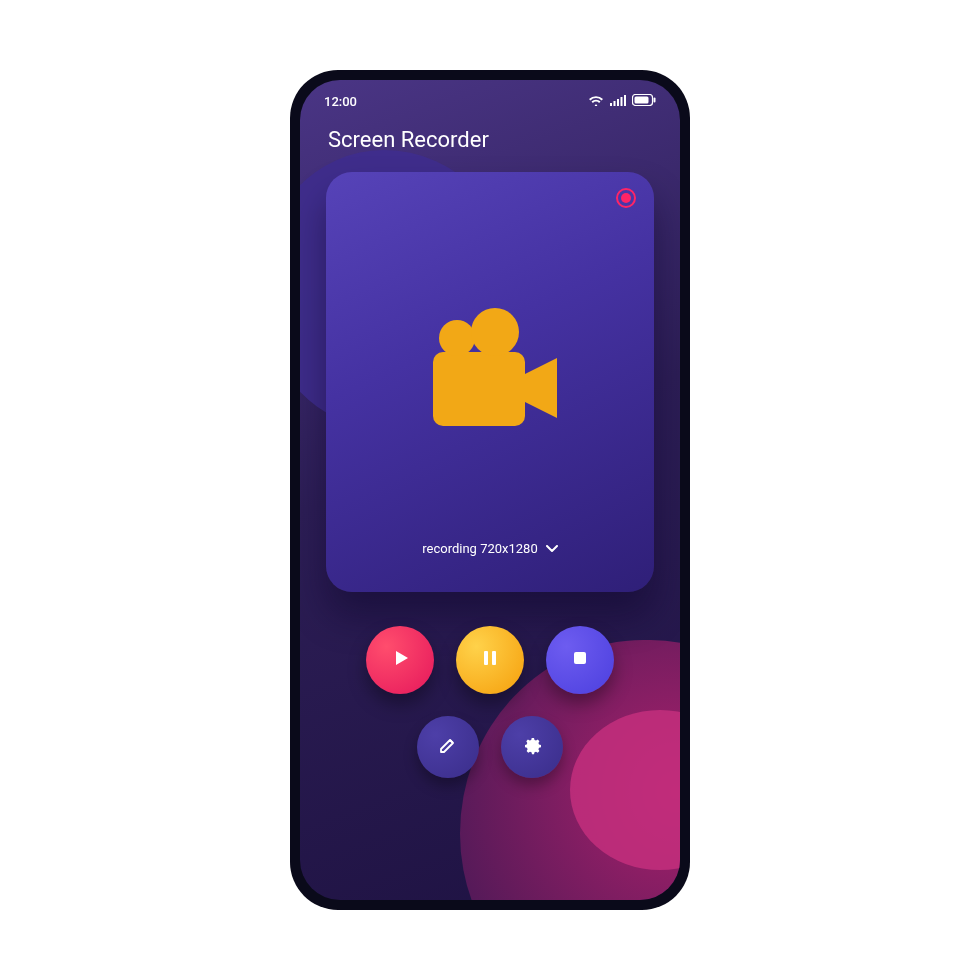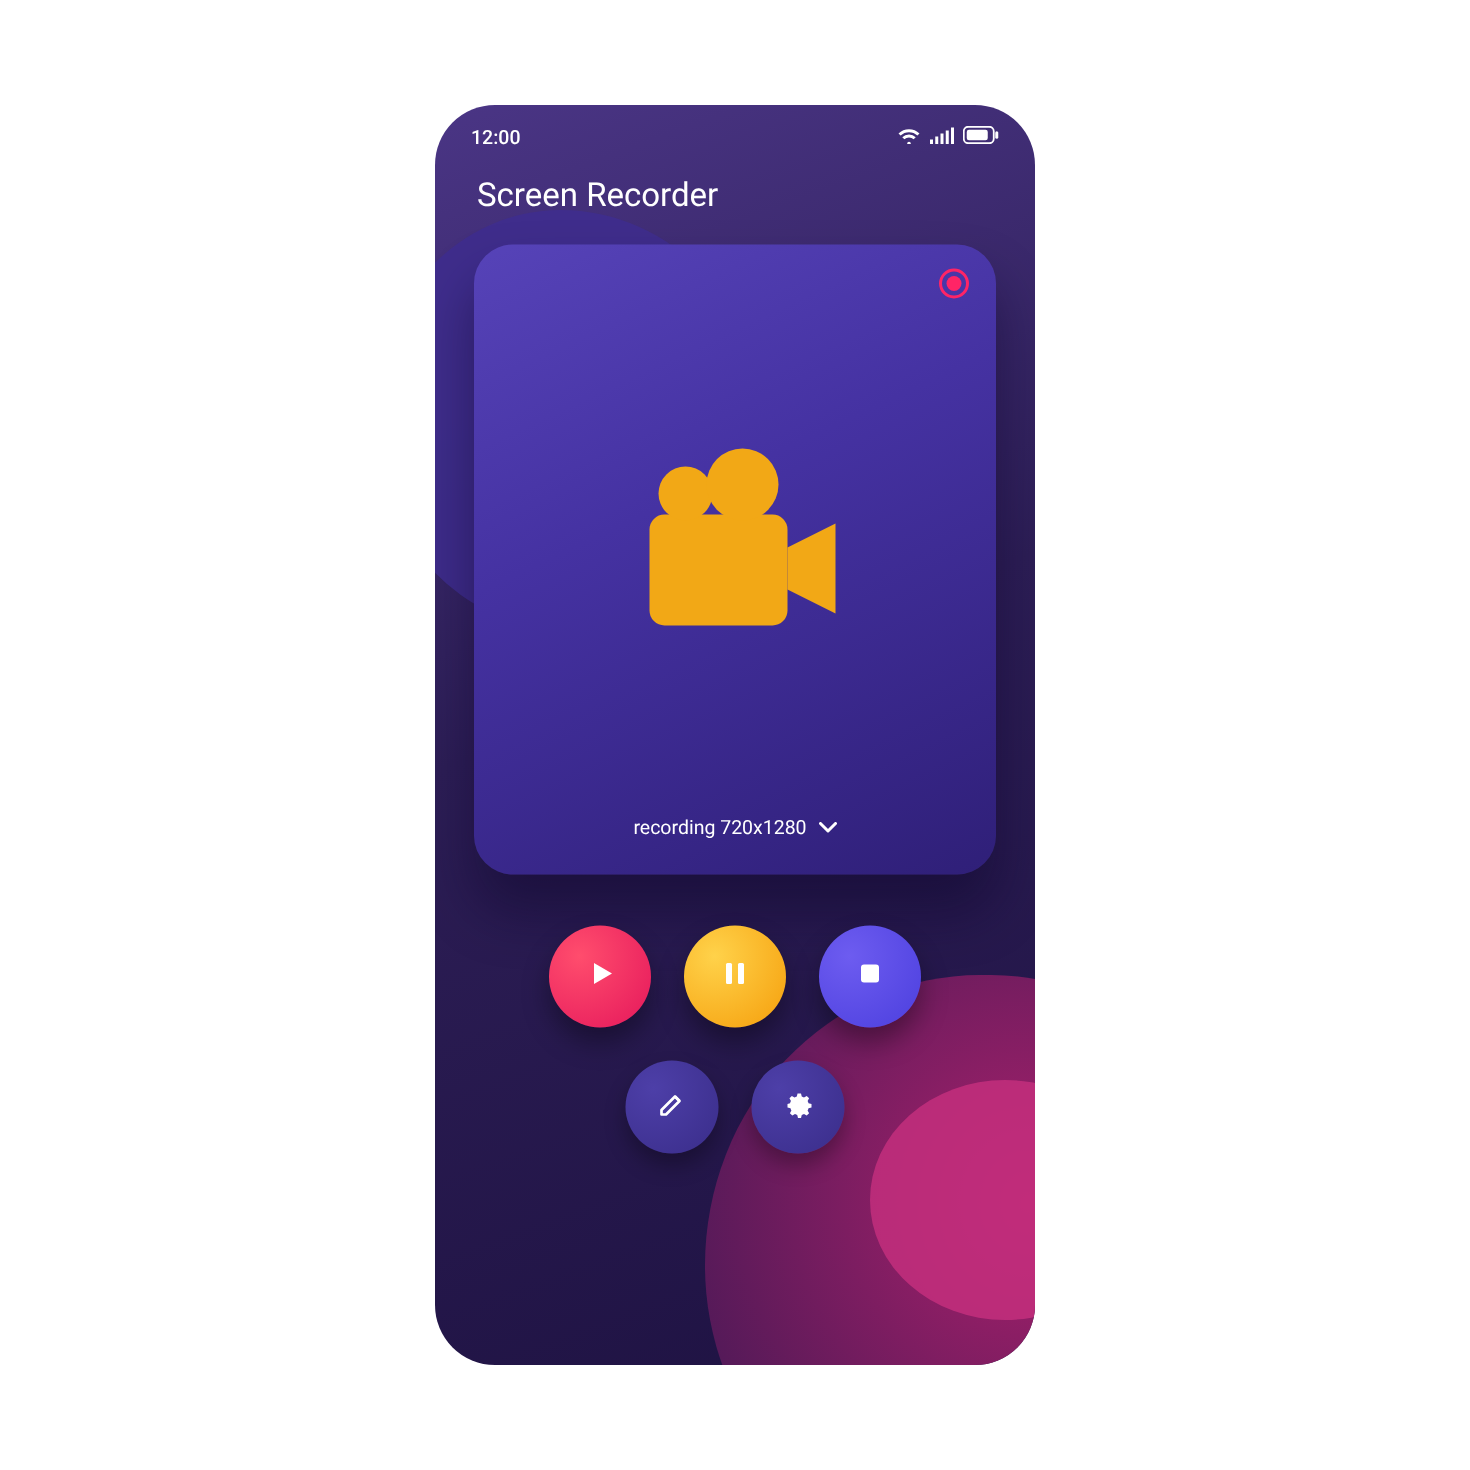--- a/index.html
+++ b/index.html
@@ -10,20 +10,21 @@
     display: flex;
     align-items: center;
     justify-content: center;
     font-family: -apple-system, BlinkMacSystemFont, "Segoe UI", Roboto, sans-serif;
   }
   .phone {
     width: 400px;
     height: 840px;
     background: #0a0a1a;
     border-radius: 48px;
+    padding: 10px;
     position: relative;
   }
   .screen {
     width: 100%;
     height: 100%;
     border-radius: 40px;
     overflow: hidden;
     position: relative;
     background: linear-gradient(160deg, #4a3585 0%, #2d1e56 45%, #1e1242 100%);
   }
@@ -114,21 +115,21 @@
     border-radius: 50%;
   }
   .camera-icon {
     width: 150px;
     height: 130px;
     position: relative;
     margin-top: -30px;
   }
   .resolution-row {
     position: absolute;
-    bottom: 23px;
+    bottom: 36px;
     display: flex;
     align-items: center;
     gap: 8px;
     color: #fff;
     font-size: 13px;
   }
   .controls {
     position: relative;
     z-index: 5;
     display: flex;

